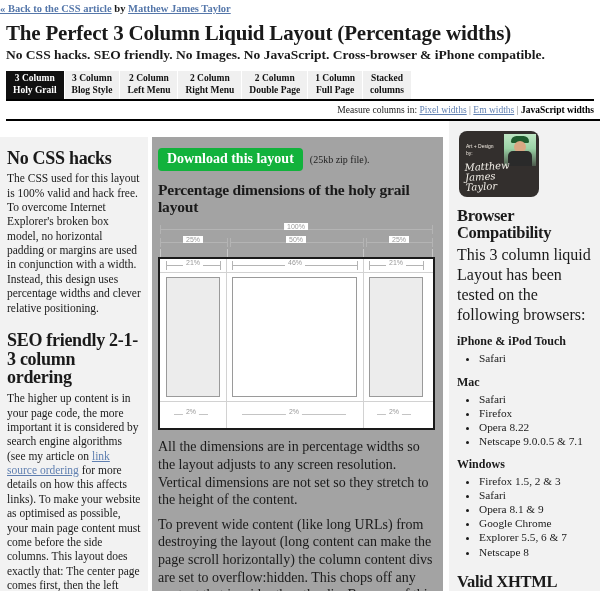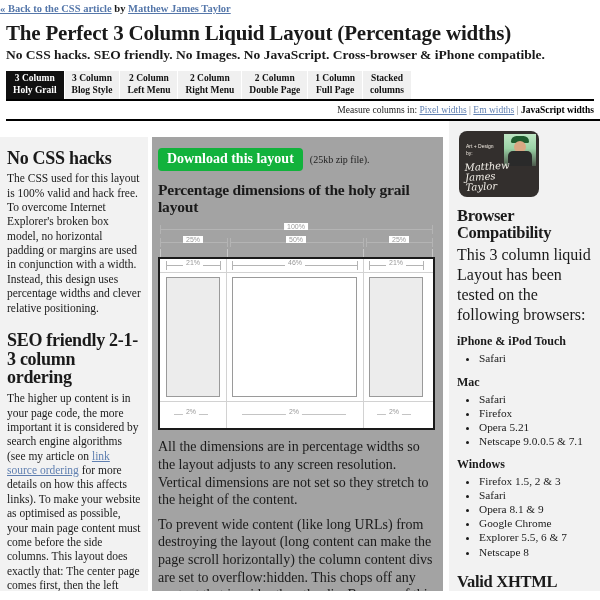--- a/index.html
+++ b/index.html
@@ -435,21 +435,21 @@
 
     <div id="browser-groups">
         <h3 class="rsub">iPhone &amp; iPod Touch</h3>
         <ul class="rlist">
           <li>Safari</li>
         </ul>
         <h3 class="rsub">Mac</h3>
         <ul class="rlist">
           <li>Safari</li>
           <li>Firefox</li>
-          <li>Opera 5.21</li>
+          <li>Opera 8.22</li>
           <li>Netscape 9.0.0.5 &amp; 7.1</li>
         </ul>
         <h3 class="rsub">Windows</h3>
         <ul class="rlist">
           <li>Firefox 1.5, 2 &amp; 3</li>
           <li>Safari</li>
           <li>Opera 8.1 &amp; 9</li>
           <li>Google Chrome</li>
           <li>Explorer 5.5, 6 &amp; 7</li>
           <li>Netscape 8</li>

